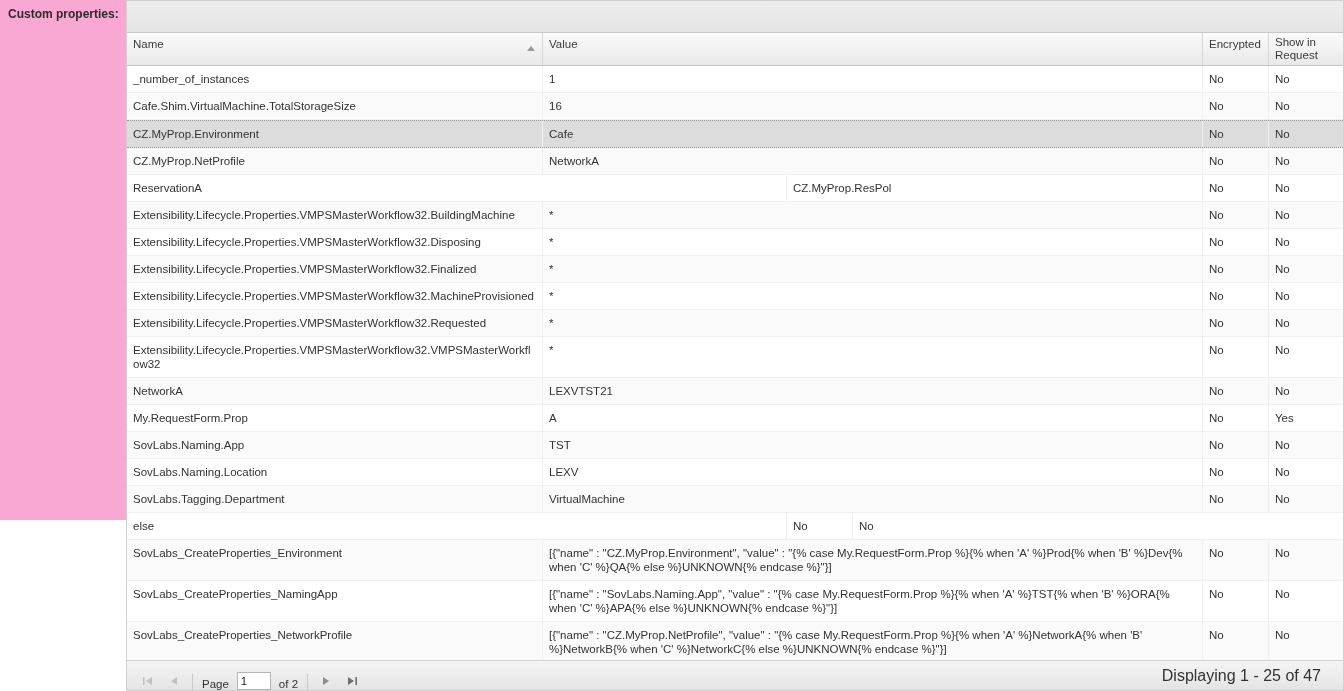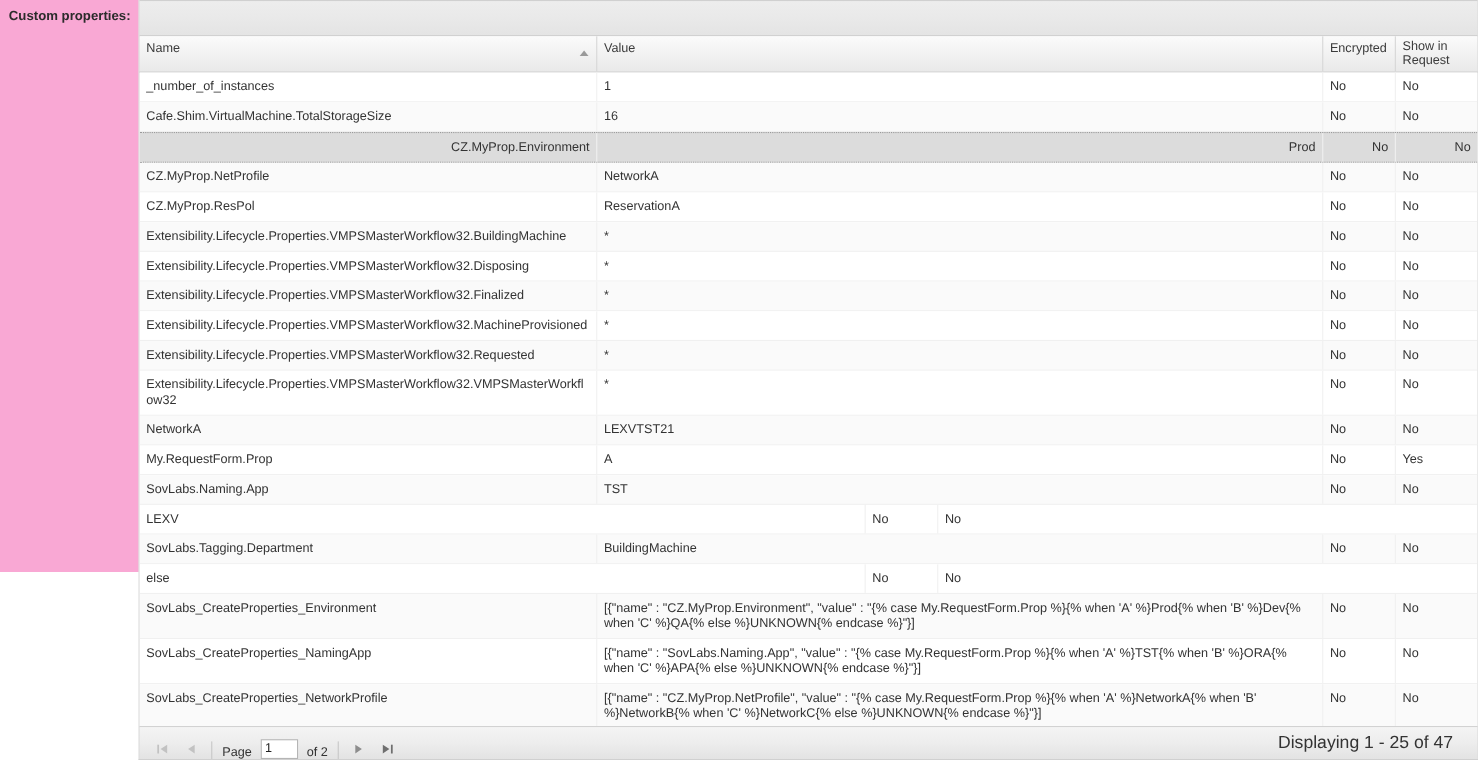--- a/index.html
+++ b/index.html
@@ -88,21 +88,20 @@
     display: flex;
     border-bottom: 1px solid #f0f0f0;
     box-sizing: border-box;
     background: #ffffff;
   }
   .row.alt { background: #fafafa; }
   .row.selected {
     background: #dcdcdc;
     border-top: 1px dotted #9a9a9a;
     border-bottom: 1px dotted #9a9a9a;
-    text-align: right;
   }
   .cell {
     box-sizing: border-box;
     border-right: 1px solid #f0f0f0;
     font-size: 11.5px;
     color: #333333;
     padding: 6px 6px 6px 6px;
     line-height: 14px;
     word-wrap: break-word;
     overflow-wrap: anywhere;
@@ -199,33 +198,33 @@
           <div class="cell col-show">No</div>
         </div>
         <div class="row alt">
           <div class="cell col-name">Cafe.Shim.VirtualMachine.TotalStorageSize</div>
           <div class="cell col-value">16</div>
           <div class="cell col-enc">No</div>
           <div class="cell col-show">No</div>
         </div>
         <div class="row selected">
           <div class="cell col-name">CZ.MyProp.Environment</div>
-          <div class="cell col-value">Prod</div>
+          <div class="cell col-value">Cafe</div>
           <div class="cell col-enc">No</div>
           <div class="cell col-show">No</div>
         </div>
         <div class="row alt">
           <div class="cell col-name">CZ.MyProp.NetProfile</div>
           <div class="cell col-value">NetworkA</div>
           <div class="cell col-enc">No</div>
           <div class="cell col-show">No</div>
         </div>
         <div class="row">
+          <div class="cell col-value">ReservationA</div>
           <div class="cell col-name">CZ.MyProp.ResPol</div>
-          <div class="cell col-value">ReservationA</div>
           <div class="cell col-enc">No</div>
           <div class="cell col-show">No</div>
         </div>
         <div class="row alt">
           <div class="cell col-name">Extensibility.Lifecycle.Properties.VMPSMasterWorkflow32.BuildingMachine</div>
           <div class="cell col-value">*</div>
           <div class="cell col-enc">No</div>
           <div class="cell col-show">No</div>
         </div>
         <div class="row">
@@ -270,27 +269,28 @@
           <div class="cell col-enc">No</div>
           <div class="cell col-show">Yes</div>
         </div>
         <div class="row alt">
           <div class="cell col-name">SovLabs.Naming.App</div>
           <div class="cell col-value">TST</div>
           <div class="cell col-enc">No</div>
           <div class="cell col-show">No</div>
         </div>
         <div class="row">
+          <div class="cell col-name">SovLabs.Naming.Location</div>
           <div class="cell col-value">LEXV</div>
           <div class="cell col-enc">No</div>
           <div class="cell col-show">No</div>
         </div>
         <div class="row alt">
           <div class="cell col-name">SovLabs.Tagging.Department</div>
-          <div class="cell col-value">BuildingMachine</div>
+          <div class="cell col-value">VirtualMachine</div>
           <div class="cell col-enc">No</div>
           <div class="cell col-show">No</div>
         </div>
         <div class="row">
           <div class="cell col-value">else</div>
           <div class="cell col-enc">No</div>
           <div class="cell col-show">No</div>
         </div>
         <div class="row alt">
           <div class="cell col-name">SovLabs_CreateProperties_Environment</div>

